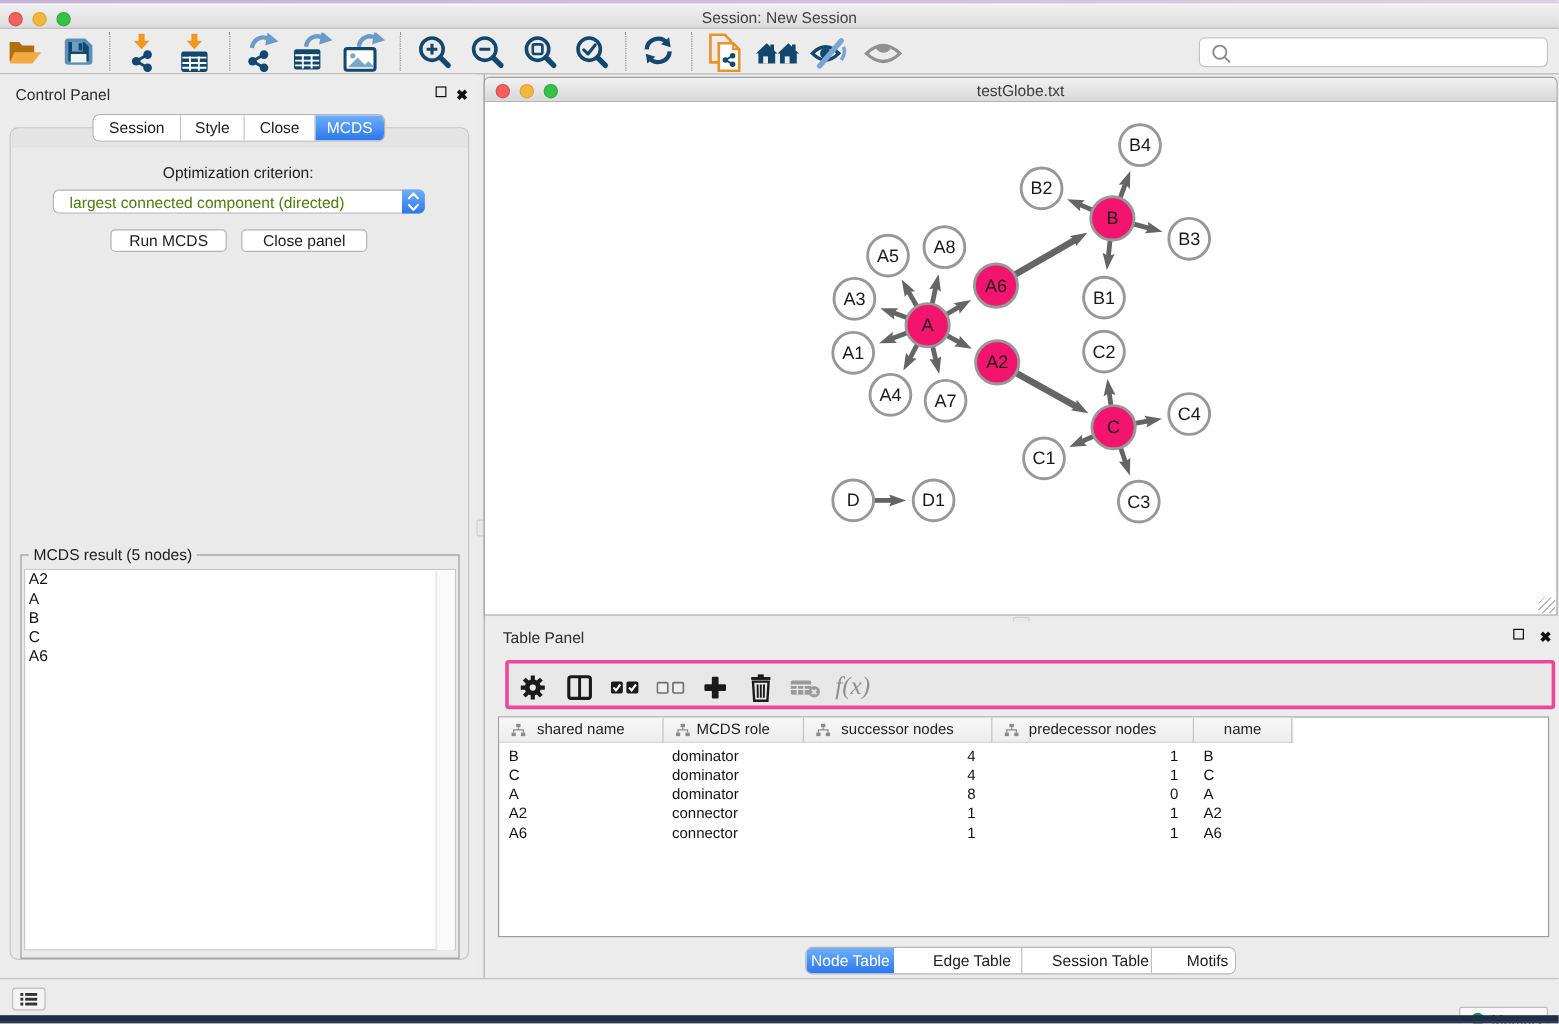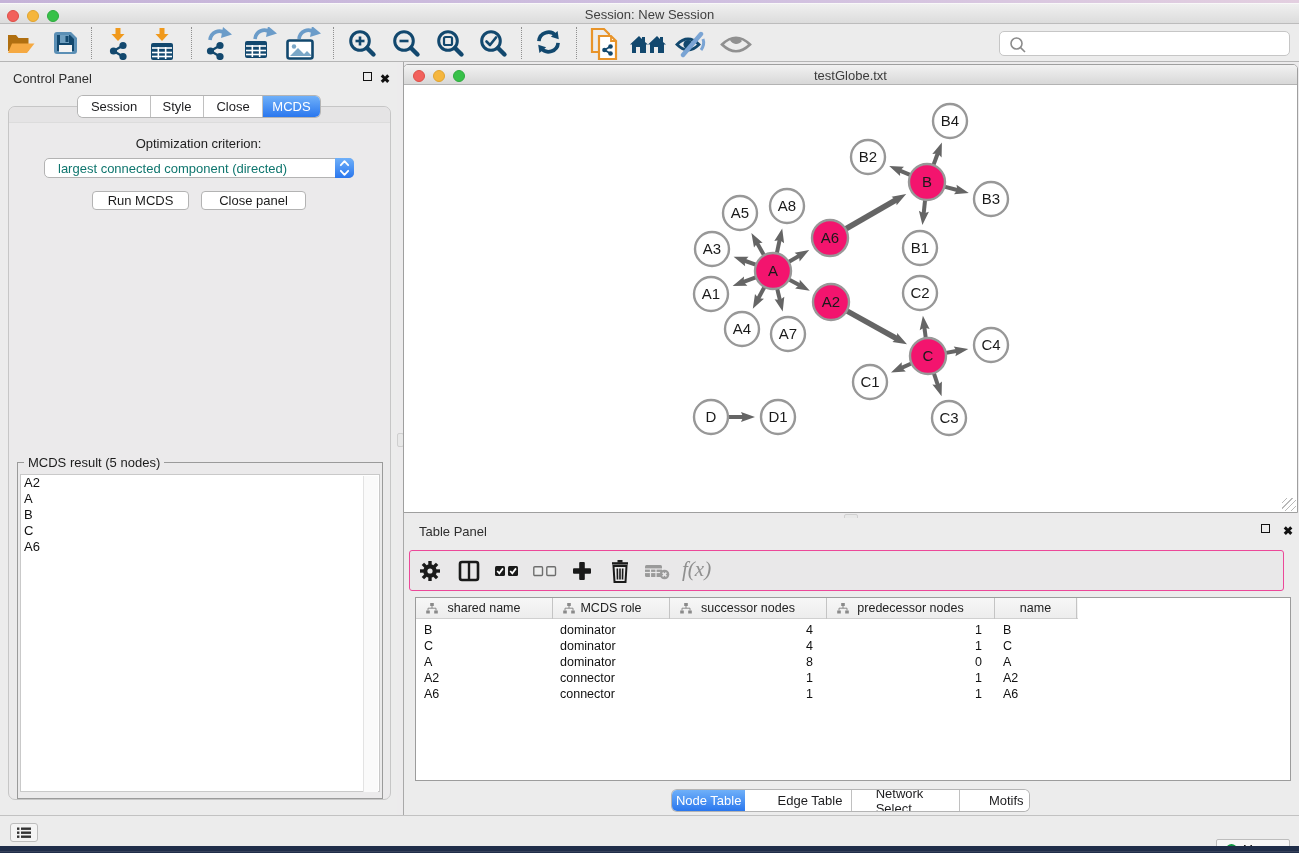--- a/index.html
+++ b/index.html
@@ -42,21 +42,21 @@
   box-shadow:0 0 0 1px #b4b4b4; overflow:hidden; background:#fff; }
 .seg > div { height:100%; display:flex; align-items:center; justify-content:center;
   font-size:13px; color:#1d1d1f; background:#fff; border-right:1px solid #c0c0c0; }
 .seg > div:last-child { border-right:none; }
 .seg > div.sel { background:linear-gradient(#6fb0f9,#2a77ee); color:#fff; border-right:none; }
 
 #optlabel { position:absolute; left:0; width:397px; top:74px; text-align:center;
   font-size:13px; color:#222; }
 #dropdown { position:absolute; left:44px; top:96px; width:310px; height:20px;
   background:#fff; border:1px solid #b3b3b3; border-radius:5px; }
-#dropdown .txt { position:absolute; left:13px; top:2px; font-size:13px; color:#0f766e; }
+#dropdown .txt { position:absolute; left:13px; top:2px; font-size:13px; color:#4d7c0f; }
 #dropdown .btn { position:absolute; right:-1px; top:-1px; width:19px; height:20px;
   background:linear-gradient(#6fb0f9,#2a77ee); border-radius:0 5px 5px 0; }
 .pbtn { position:absolute; top:129px; height:19px; background:#fff;
   border:1px solid #b3b3b3; border-radius:4px; font-size:13px; color:#1c1c1c;
   display:flex; align-items:center; justify-content:center; }
 
 #mcdsbox { position:absolute; left:17px; top:400px; width:366px; height:337px;
   border:1px solid #9a9a9a; }
 #mcdsbox .lbl { position:absolute; left:6px; top:-8px; background:#ebeaeb;
   padding:0 4px; font-size:13px; color:#1c1c1c; }
@@ -80,22 +80,22 @@
 #nettitle .t { position:absolute; left:0; right:0; top:3px; text-align:center;
   font-size:13px; color:#3c3c3c; }
 #netgrip { position:absolute; right:1px; bottom:1px; width:14px; height:13px;
   background:repeating-linear-gradient(135deg, transparent 0 3px, #b9b9b9 3px 4px); }
 #hhandle { left:844px; top:514px; width:14px; height:6px; background:#e8e8e8;
   border:1px solid #d0d0d0; border-radius:2px; }
 
 
 #tpanel { left:404px; top:518px; width:895px; height:297px; background:#ececec; }
 #tpanel .hdr { position:absolute; left:15px; top:6px; font-size:13px; color:#2e2e2e; }
-#ttoolbar { position:absolute; left:5px; top:32px; width:875px; height:41px;
-  background:#e9e8e9; border:1px solid #ec4899; border-radius:3px; }
+#ttoolbar { position:absolute; left:17px; top:32px; width:875px; height:41px;
+  background:#e9e8e9; border:3px solid #ec4899; border-radius:3px; }
 #ttable { position:absolute; left:11px; top:79px; width:876px; height:184px;
   background:#fff; border:1px solid #9c9c9c; }
 #thead { position:absolute; left:0; top:0; width:662px; height:21px;
   background:linear-gradient(#f7f7f7,#ededed); border-bottom:1px solid #d0d0d0; }
 #thead .col { position:absolute; top:0; height:21px; border-right:1px solid #c4c4c4;
   font-size:12.5px; color:#222; text-align:center; line-height:21px; }
 .trow { position:absolute; left:0; width:876px; height:16px; font-size:12.5px;
   color:#111; }
 .trow span { position:absolute; top:1px; }
 
@@ -514,21 +514,21 @@
 <span style="left:546px;width:20px;text-align:right">1</span>
 <span style="left:587px">A6</span>
       </div>
   </div>
 </div>
 
 <div id="btabs" class="abs">
   <div class="seg" style="left:672px;top:0;width:357px;gap:24px;">
     <div class="sel" style="width:92px">Node Table</div>
     <div style="width:103px">Edge Table</div>
-    <div style="width:105px">Network Select</div>
+    <div style="width:105px">Session Table</div>
     <div style="width:57px">Motifs</div>
   </div>
 </div>
 
 <div id="statusbar" class="abs">
   <div id="listbtn">
     <svg width="26" height="17" viewBox="0 0 26 17">
       <g fill="#333">
           <rect x="6" y="3.5" width="2.4" height="2.4"></rect>
           <rect x="10" y="3.5" width="10" height="2.4"></rect>

